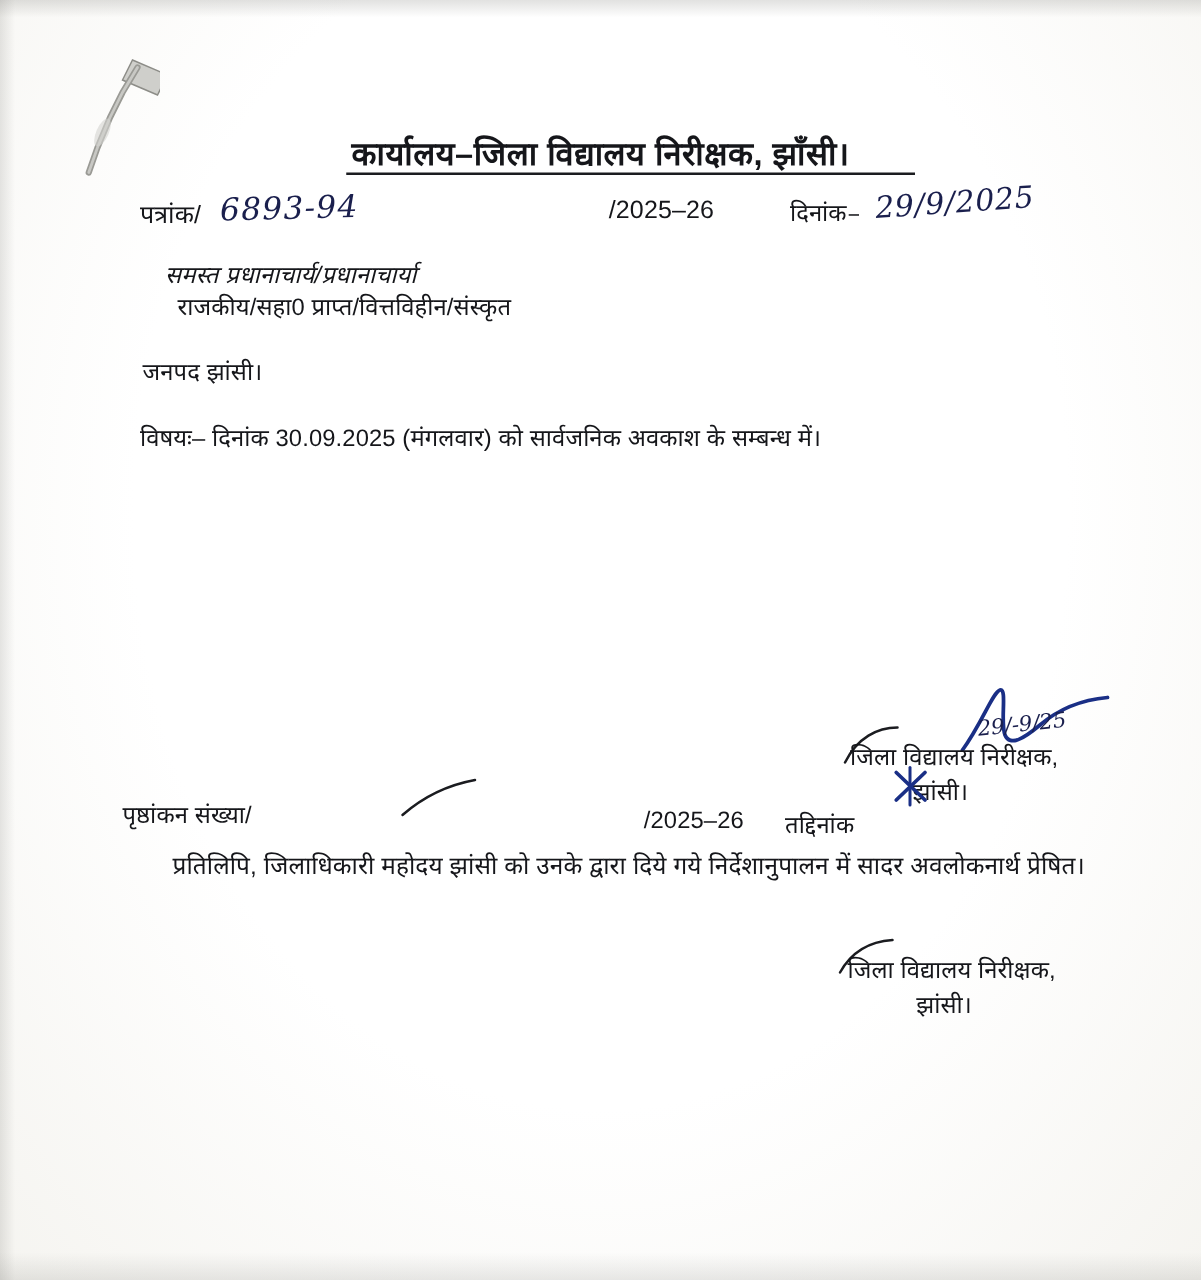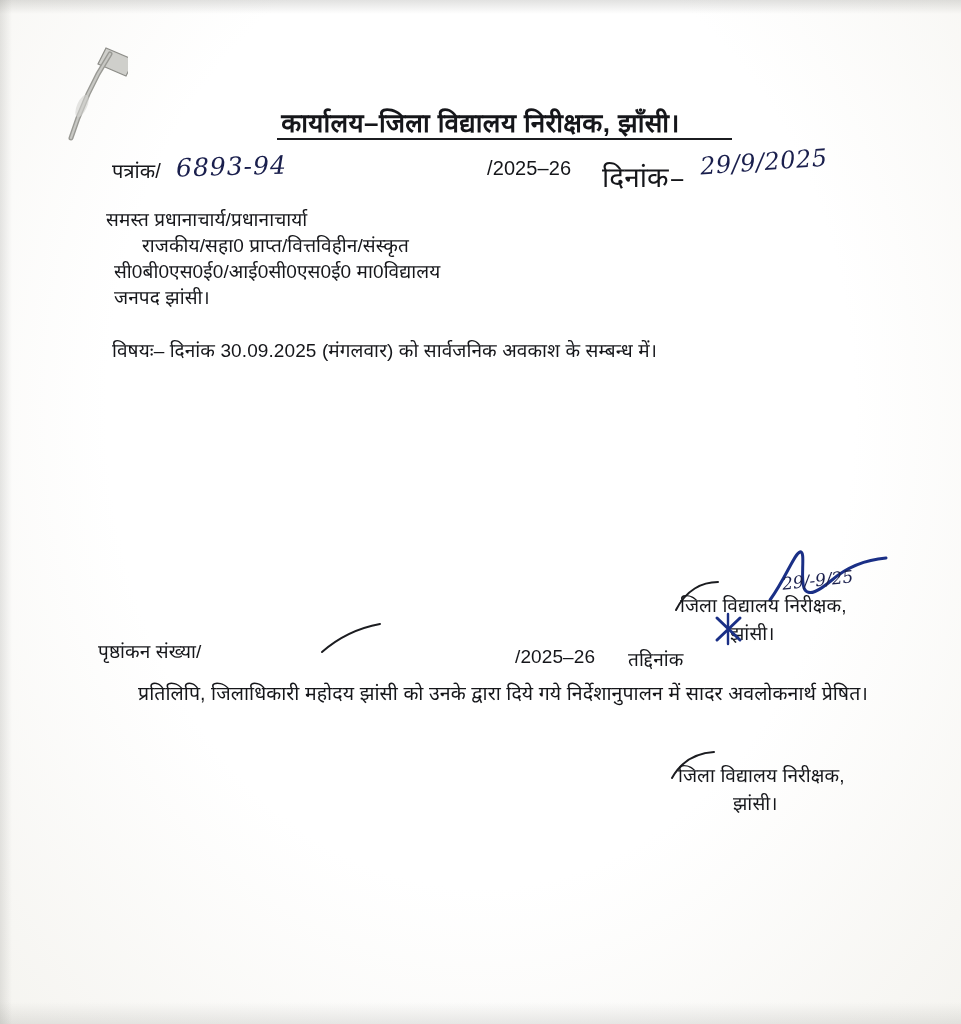--- a/index.html
+++ b/index.html
@@ -85,22 +85,22 @@
     left: 112px;
     font-size: 20px;
   }
   .ref-session {
     top: 157px;
     left: 487px;
     font-size: 20px;
   }
   .ref-date-label {
     top: 157px;
-    left: 602px;
-    font-size: 28px;
+    left: 632px;
+    font-size: 19px;
     font-family: Liberation Mono, monospace;
   }
 
   
   .hand {
     position: absolute;
     color: #1a1f4d;
     font-family: "DejaVu Serif", serif;
     font-style: italic;
     white-space: pre;
@@ -113,21 +113,21 @@
     transform: rotate(-1.5deg);
   }
   .hand-date {
     top: 148px;
     left: 700px;
     font-size: 24px;
     letter-spacing: 0.5px;
     transform: rotate(-4deg);
   }
 
-  .addr-1 { top: 206px; left: 106px; font-size: 19px; }
+  .addr-1 { top: 206px; left: 132px; font-size: 19px; font-style: italic; }
   .addr-2 { top: 232px; left: 114px; font-size: 19px; margin-left: 28px; }
   .addr-3 { top: 258px; left: 114px; font-size: 19px; }
   .addr-4 { top: 284px; left: 114px; font-size: 19px; }
 
   .subject {
     top: 337px;
     left: 112px;
     font-size: 19px;
   }
 
@@ -209,21 +209,20 @@
   <div class="title-underline"></div>
 
   <div class="doc-text ref-label">पत्रांक/</div>
   <div class="hand hand-ref-no">6893-94</div>
   <div class="doc-text ref-session">/2025–26</div>
   <div class="doc-text ref-date-label">दिनांक–</div>
   <div class="hand hand-date">29/9/2025</div>
 
   <div class="doc-text addr-1">समस्त प्रधानाचार्य/प्रधानाचार्या</div>
   <div class="doc-text addr-2">राजकीय/सहा0 प्राप्त/वित्तविहीन/संस्कृत</div>
-  <div class="doc-text addr-3">सी0बी0एस0ई0/आई0सी0एस0ई0 मा0विद्यालय</div>
   <div class="doc-text addr-4">जनपद झांसी।</div>
 
   <div class="doc-text subject">विषयः– दिनांक 30.09.2025 (मंगलवार) को सार्वजनिक अवकाश के सम्बन्ध में।</div>
 
 
   <svg class="ink" style="left:760px; top:548px; width:140px; height:60px;" viewBox="0 0 140 60">
     <path d="M10 52 C26 30, 34 6, 40 4 C46 2, 40 30, 44 40 C48 50, 60 42, 72 32 C86 20, 104 12, 126 10" stroke="#1a2f86" stroke-width="3" fill="none" stroke-linecap="round"></path>
   </svg>
   <div class="hand" style="left:782px; top:570px; font-size:17px; transform:rotate(-6deg);">29/-9/25</div>
   <svg class="ink" style="left:672px; top:580px; width:50px; height:34px;" viewBox="0 0 50 34">

